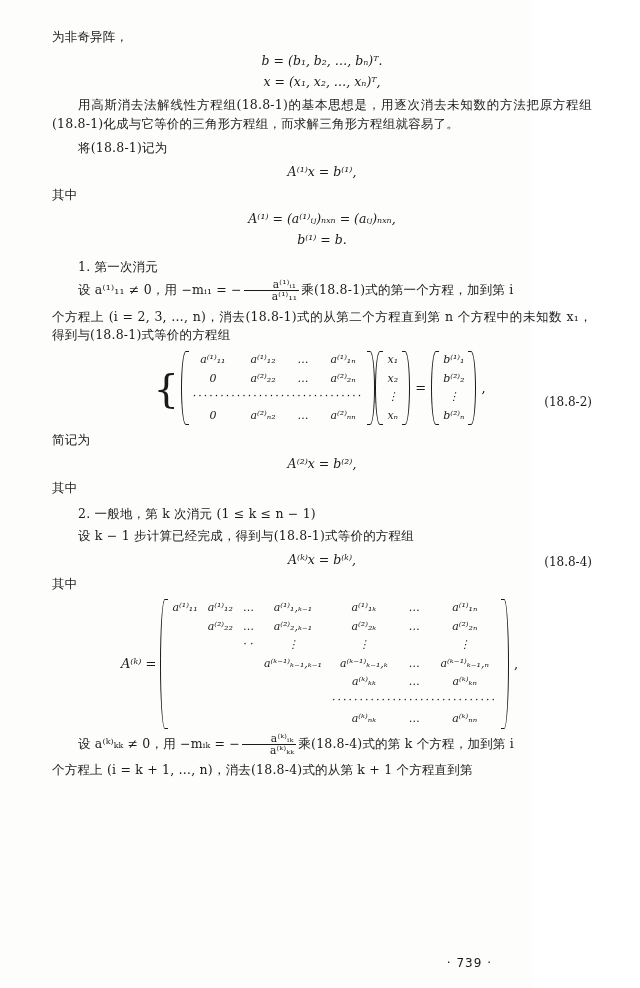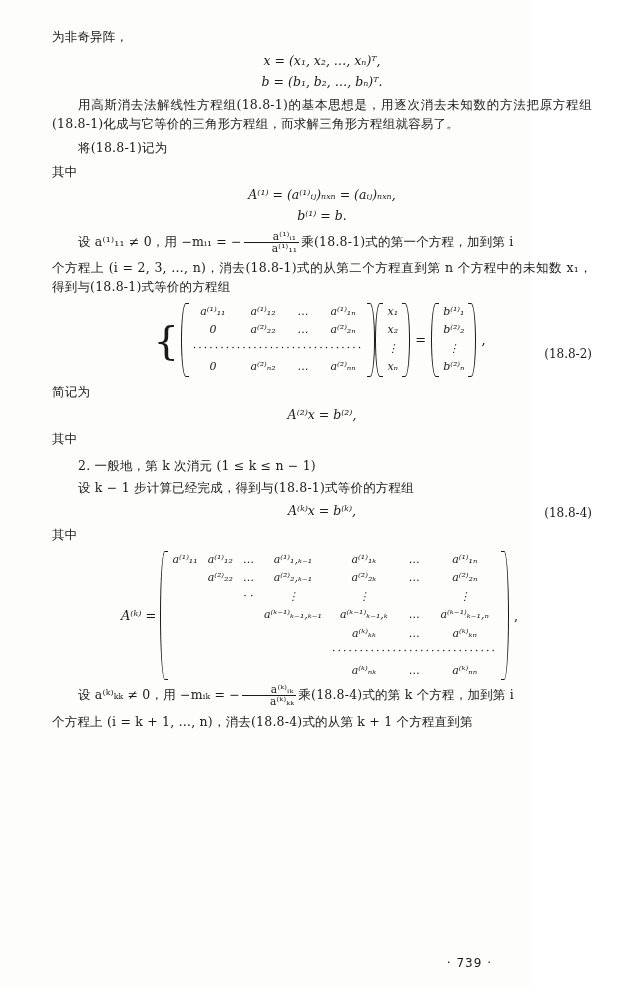--- a/index.html
+++ b/index.html
@@ -155,36 +155,40 @@
 </style>
 </head>
 <body>
 
 <div class="page">
   <div class="content">
 
     <div class="para">为非奇异阵，</div>
 
     <div class="eq-block">
+      <span class="eq-line">b = (b₁, b₂, …, bₙ)ᵀ.</span>
       <span class="eq-line">x = (x₁, x₂, …, xₙ)ᵀ,</span>
-      <span class="eq-line">b = (b₁, b₂, …, bₙ)ᵀ.</span>
     </div>
 
     <div class="para indent">用高斯消去法解线性方程组(18.8-1)的基本思想是，用逐次消去未知数的方法把原方程组(18.8-1)化成与它等价的三角形方程组，而求解三角形方程组就容易了。</div>
 
     <div class="para indent">将(18.8-1)记为</div>
 
+    <div class="eq-block">
+      <span class="eq-line">A⁽¹⁾x = b⁽¹⁾,</span>
+    </div>
 
     <div class="para label-left">其中</div>
 
     <div class="eq-block">
       <span class="eq-line">A⁽¹⁾ = (a⁽¹⁾ᵢⱼ)ₙₓₙ = (aᵢⱼ)ₙₓₙ,</span>
       <span class="eq-line">b⁽¹⁾ = b.</span>
     </div>
 
+    <div class="para heading">1. 第一次消元</div>
 
     <div class="para indent">
       <span>设 a⁽¹⁾₁₁ ≠ 0，用 −mᵢ₁ = −</span><span class="frac"><span class="num">a⁽¹⁾ᵢ₁</span><span class="den">a⁽¹⁾₁₁</span></span><span>乘(18.8-1)式的第一个方程，加到第 i</span>
     </div>
 
     <div class="para">个方程上 (i = 2, 3, …, n)，消去(18.8-1)式的从第二个方程直到第 n 个方程中的未知数 x₁，得到与(18.8-1)式等价的方程组</div>
 
     <div class="numbered">
       <div class="matrix-row">
         <span class="brace">{</span>

